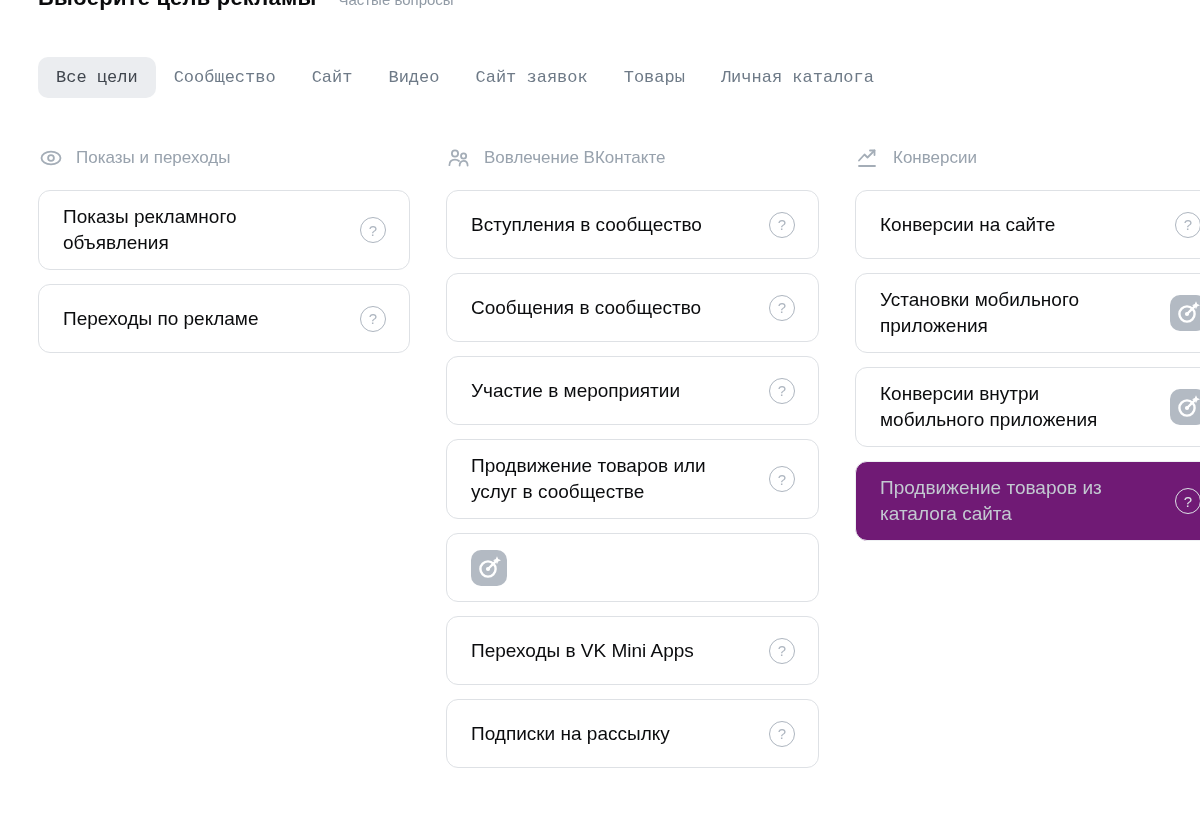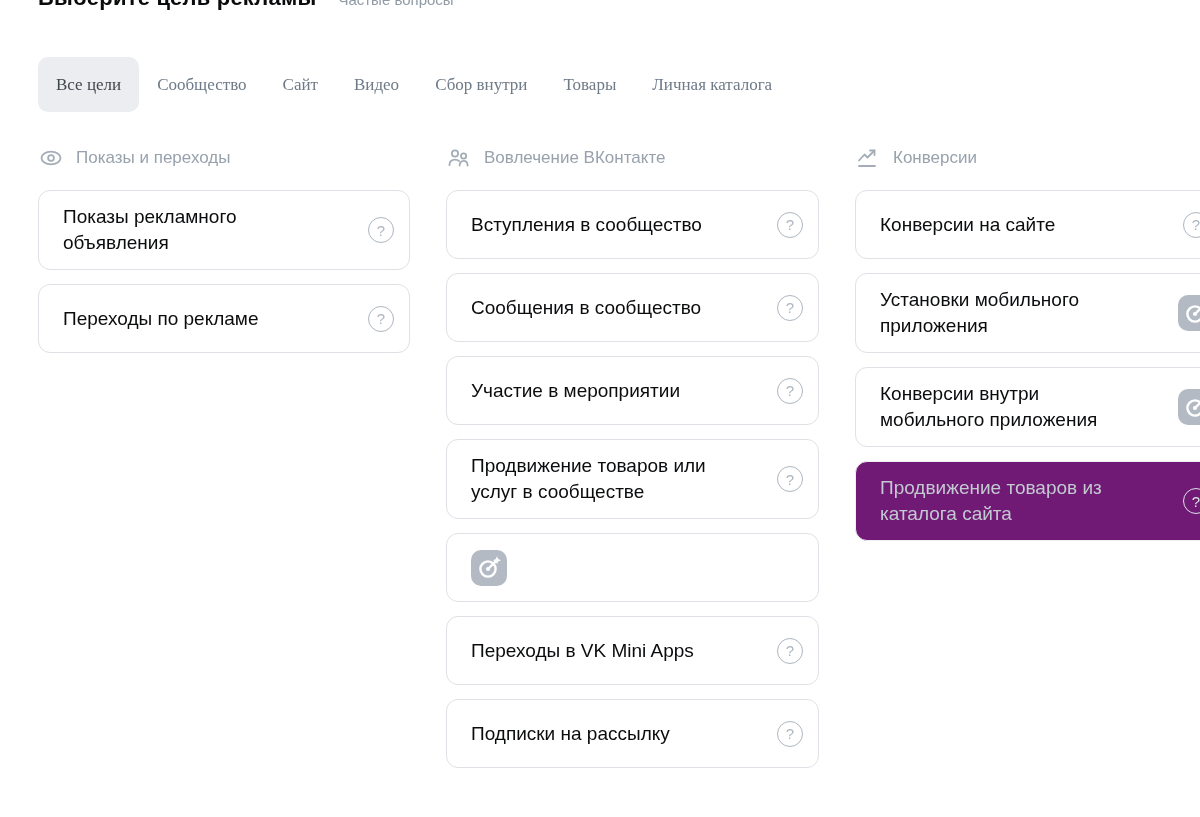--- a/index.html
+++ b/index.html
@@ -17,41 +17,41 @@
     font-size:22px;line-height:26px;font-weight:700;color:#0a0b0d;margin:0;letter-spacing:.2px;
   }
   .header-help{
     font-size:15px;line-height:20px;color:#909aa5;text-decoration:none;cursor:pointer;
   }
   
   .tabs{
     position:absolute;top:57px;left:38px;display:flex;align-items:center;
   }
   .tab{
-    padding:18px 18px;font-size:17px;line-height:19px;color:#6e7a87;
+    padding:11px 18px;font-size:17px;line-height:19px;color:#6e7a87;
     border-radius:10px;cursor:pointer;background:transparent;border:none;
-    font-family:Liberation Serif, serif;white-space:nowrap;
+    font-family:Liberation Mono, monospace;white-space:nowrap;
   }
   .tab.active{background:#ebedf0;color:#40464e;}
   
   .columns{
     position:absolute;top:146px;left:38px;display:flex;gap:36px;
   }
   .goal-col{display:flex;flex-direction:column;}
   .col-head{
     display:flex;align-items:center;gap:12px;height:24px;margin-bottom:20px;
   }
   .col-head .ghead-label{font-size:17px;color:#98a2ad;}
   .col-head svg{display:block;}
   .cards{display:flex;flex-direction:column;gap:14px;}
   .goal-card{
     box-sizing:border-box;min-height:69px;
     border:1px solid #dee1e5;border-radius:12px;background:#fff;
     display:flex;align-items:center;justify-content:space-between;
-    padding:13px 10px 13px 24px;cursor:pointer;
+    padding:13px 18px 13px 24px;cursor:pointer;
   }
   .goal-label{
     font-size:19px;line-height:26px;color:#0b0c0e;max-width:248px;
   }
   .goal-card.disabled{
     background:#701a75;border-color:#eef0f3;cursor:default;
   }
   .goal-card.disabled .goal-label{color:#c3c9d1;}
   .badge-slot{width:36px;display:flex;justify-content:center;align-items:center;flex:none;}
   
@@ -73,21 +73,21 @@
   <div class="header-row">
     <h1 class="page-title">Выберите цель рекламы</h1>
     <a class="header-help">Частые вопросы</a>
   </div>
 
   <div class="tabs">
       <button class="tab active">Все цели</button>
       <button class="tab">Сообщество</button>
       <button class="tab">Сайт</button>
       <button class="tab">Видео</button>
-      <button class="tab">Сбор внутри</button>
+      <button class="tab">Сайт заявок</button>
       <button class="tab">Товары</button>
       <button class="tab">Личная каталога</button>
     </div>
 
   <div class="columns">
       <section class="goal-col" style="width: 372px;">
     <div class="col-head">
       <span class="ghead-icon">
             <svg width="26" height="26" viewBox="0 0 26 26" fill="none" stroke="#a4adb7" stroke-width="1.8">
      <ellipse cx="13" cy="13" rx="9.5" ry="6.3"></ellipse>

